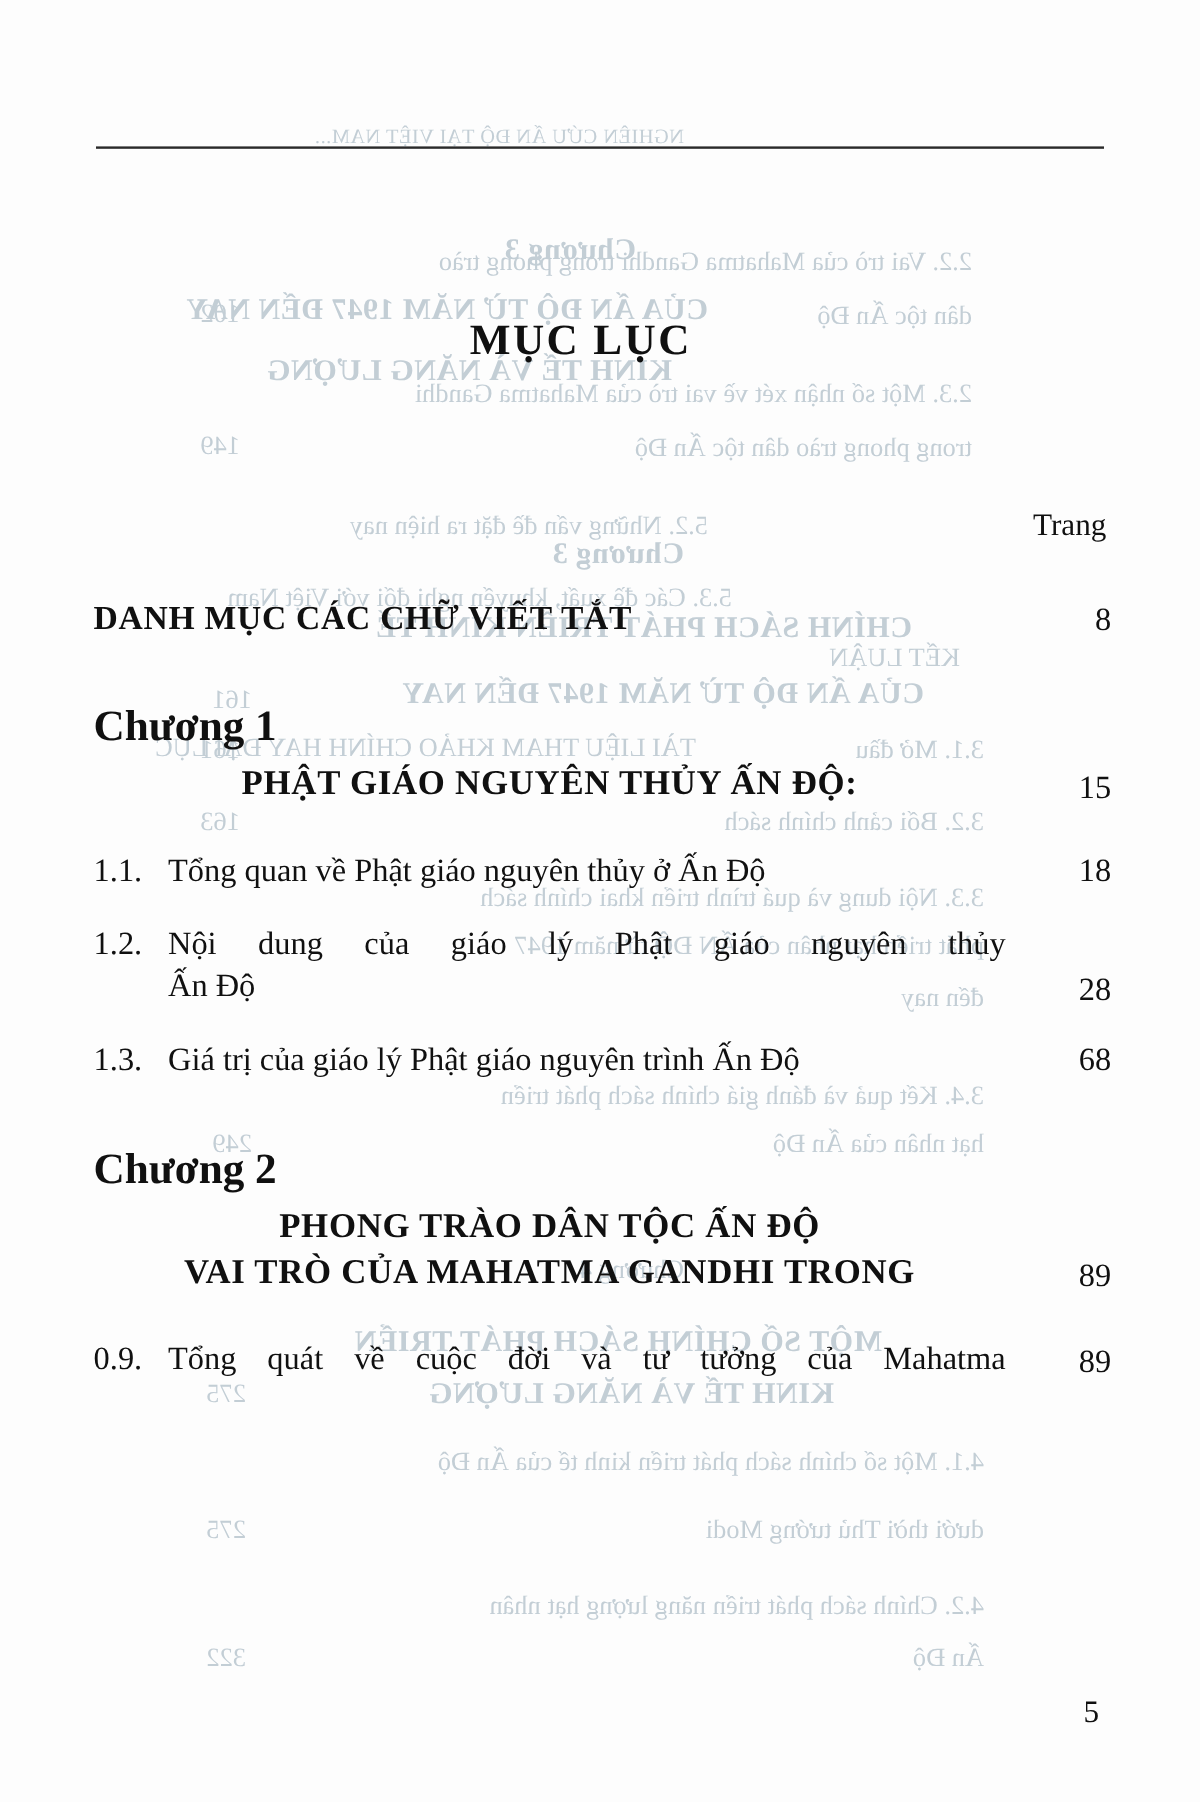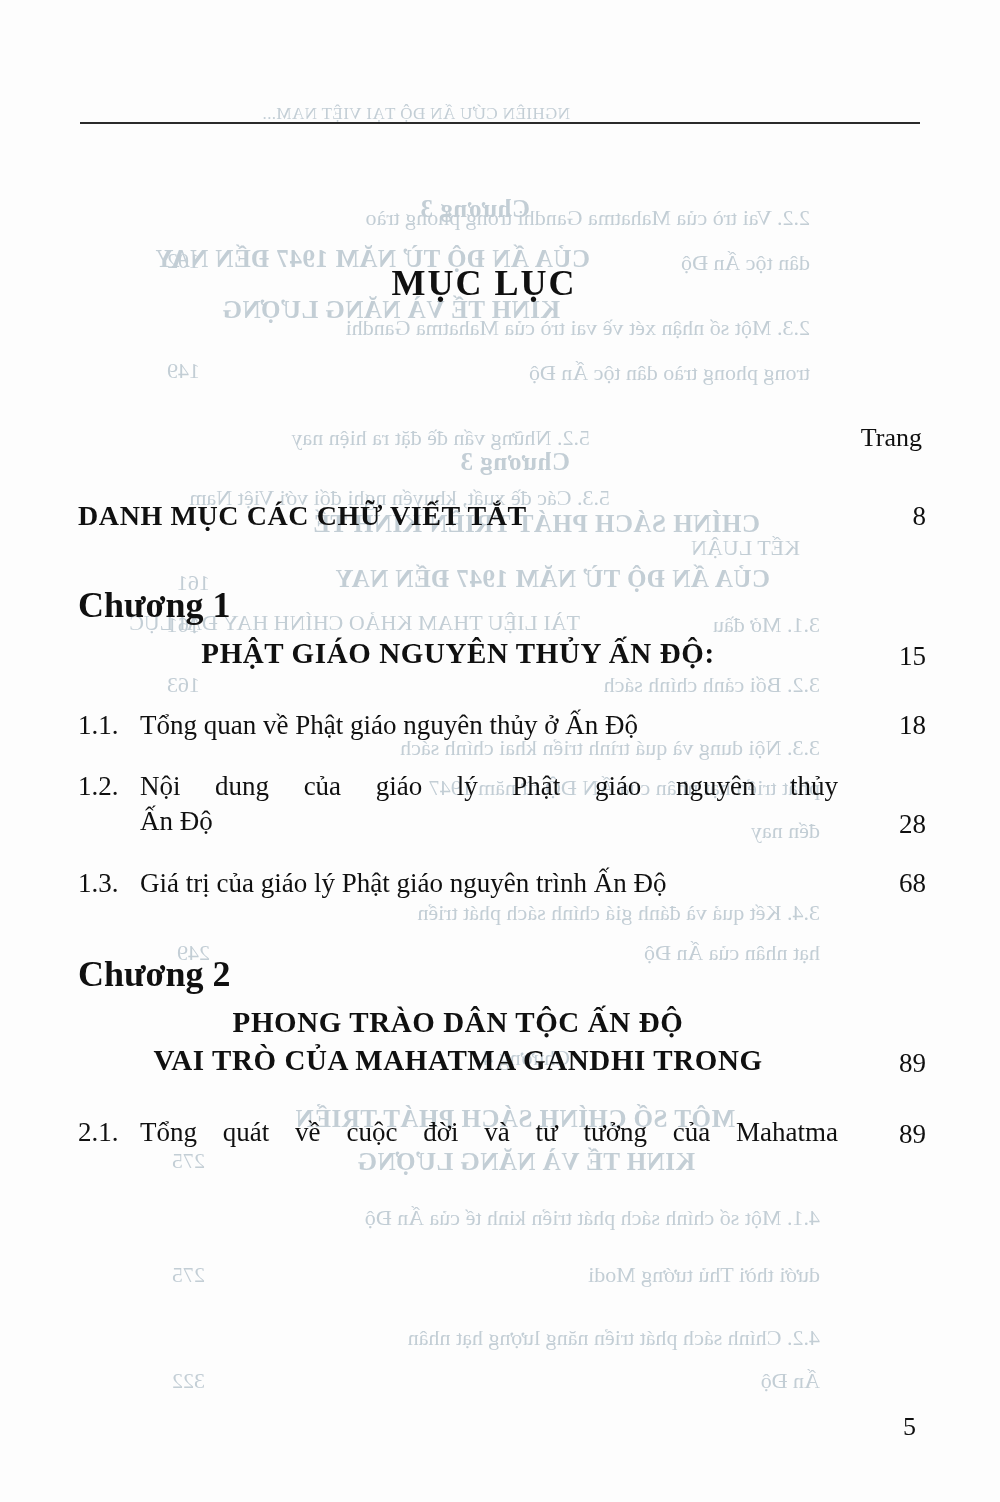--- a/index.html
+++ b/index.html
@@ -260,21 +260,21 @@
           <div>VAI TRÒ CỦA MAHATMA GANDHI TRONG</div>
         </div>
         <div class="pg" style="align-self:flex-end;">89</div>
       </div>
 
       <div class="sp-lg"></div>
 
       <div class="row">
         <div class="txt entry">
           <div class="justify">
-            <span class="num">2.1.</span><span>Tổng quát về cuộc đời và tư tưởng của Mahatma</span>
+            <span class="num">0.9.</span><span>Tổng quát về cuộc đời và tư tưởng của Mahatma</span>
           </div>
         </div>
         <div class="pg" style="align-self:flex-end;">89</div>
       </div>
 
     </div>
 
     <div class="folio">5</div>
   </div>
 </div>

